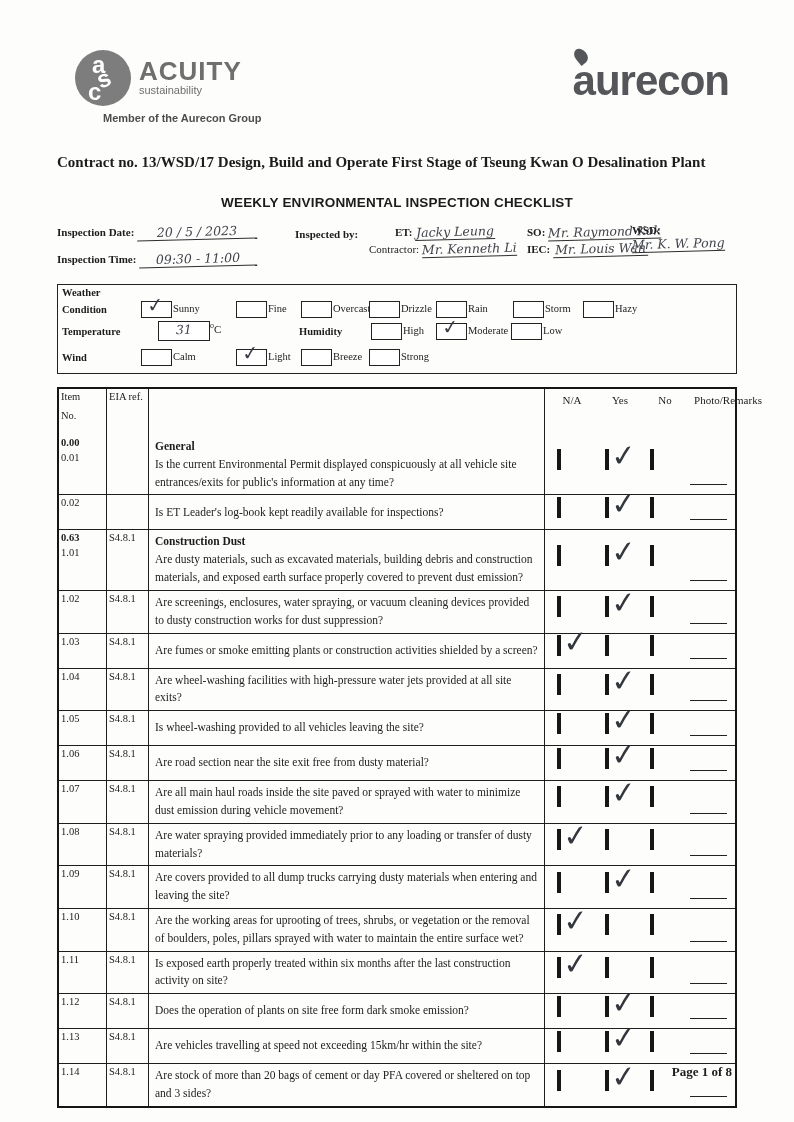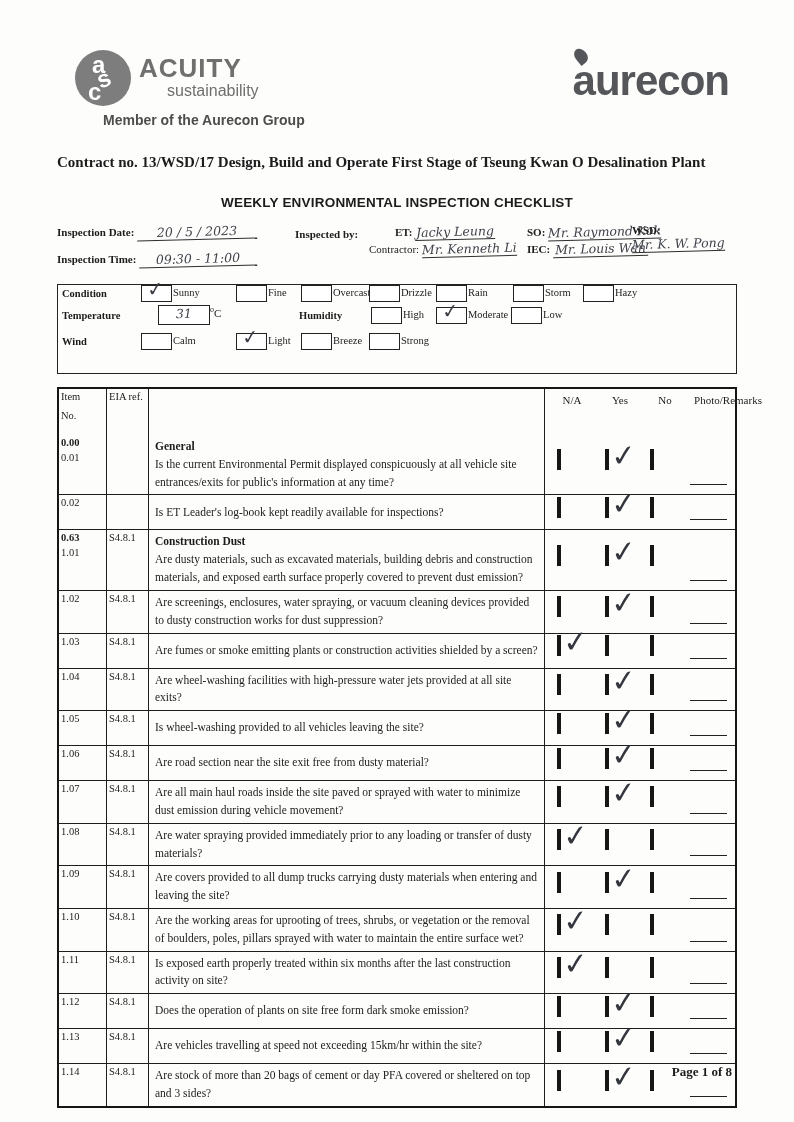--- a/index.html
+++ b/index.html
@@ -26,24 +26,24 @@
   .acuity-circle span{
     position:absolute;color:#fff;font-family:"Liberation Sans",sans-serif;
     font-weight:bold;font-size:24px;line-height:1;
   }
   .acuity-circle .m-a{left:17px;top:3px;}
   .acuity-circle .m-s{left:22px;top:17px;transform:rotate(-20deg);}
   .acuity-circle .m-c{left:13px;top:30px;}
   .acuity-words{margin-left:8px;}
   .acuity-name{font-family:"Liberation Sans",sans-serif;font-weight:bold;
     font-size:26px;letter-spacing:1px;color:#6f6f6f;line-height:1;}
-  .acuity-sub{font-family:"Liberation Sans",sans-serif;font-size:16px;
-    color:#6f6f6f;margin-left:28px;line-height:1.2;}
+  .acuity-sub{font-family:"Liberation Sans",sans-serif;font-size:11px;
+    color:#6f6f6f;line-height:1.2;}
   .acuity-member{font-family:"Liberation Sans",sans-serif;font-weight:bold;
-    font-size:14px;color:#4d4d4d;margin-top:6px;margin-left:28px;}
+    font-size:11px;color:#4d4d4d;margin-top:6px;margin-left:28px;}
   .aurecon{
     position:absolute;right:8px;top:60px;
     font-family:"Liberation Sans",sans-serif;font-weight:bold;
     font-size:42px;letter-spacing:-1px;color:#55565a;line-height:1;
   }
   .aurecon .leaf{
     position:absolute;left:2px;top:-12px;width:12px;height:16px;
     background:#55565a;border-radius:60% 60% 60% 0;
     transform:rotate(-40deg);
   }
@@ -203,20 +203,21 @@
         <span class="flabel">IEC:</span>
         <span class="hw ul" style="min-width:95px">Mr. Louis Wan</span>
       </div>
       <div class="f-wsd">
         <span class="flabel">WSD:</span>
         <span class="hw ul" style="min-width:72px">Mr. K. W. Pong</span>
       </div>
     </div>
 
     <div class="weather">
+      <div class="w-sec">Weather</div>
       <div class="w-row">
         <span class="w-rowlab">Condition</span>
         <span id="condition-opts"><span class="w-opt" style="left: 83px;"><span class="wcb"><span class="wtick">✓</span></span><span class="w-lab">Sunny</span></span><span class="w-opt" style="left: 178px;"><span class="wcb"></span><span class="w-lab">Fine</span></span><span class="w-opt" style="left: 243px;"><span class="wcb"></span><span class="w-lab">Overcast</span></span><span class="w-opt" style="left: 311px;"><span class="wcb"></span><span class="w-lab">Drizzle</span></span><span class="w-opt" style="left: 378px;"><span class="wcb"></span><span class="w-lab">Rain</span></span><span class="w-opt" style="left: 455px;"><span class="wcb"></span><span class="w-lab">Storm</span></span><span class="w-opt" style="left: 525px;"><span class="wcb"></span><span class="w-lab">Hazy</span></span></span>
       </div>
       <div class="w-row" style="height:26px">
         <span class="w-rowlab">Temperature</span>
         <span class="temp-wrap">
           <span class="temp-box"><span class="hw">31</span></span><span class="temp-unit"><sup>o</sup><span>C</span></span>
         </span>
         <span class="hum-lab">Humidity</span>

